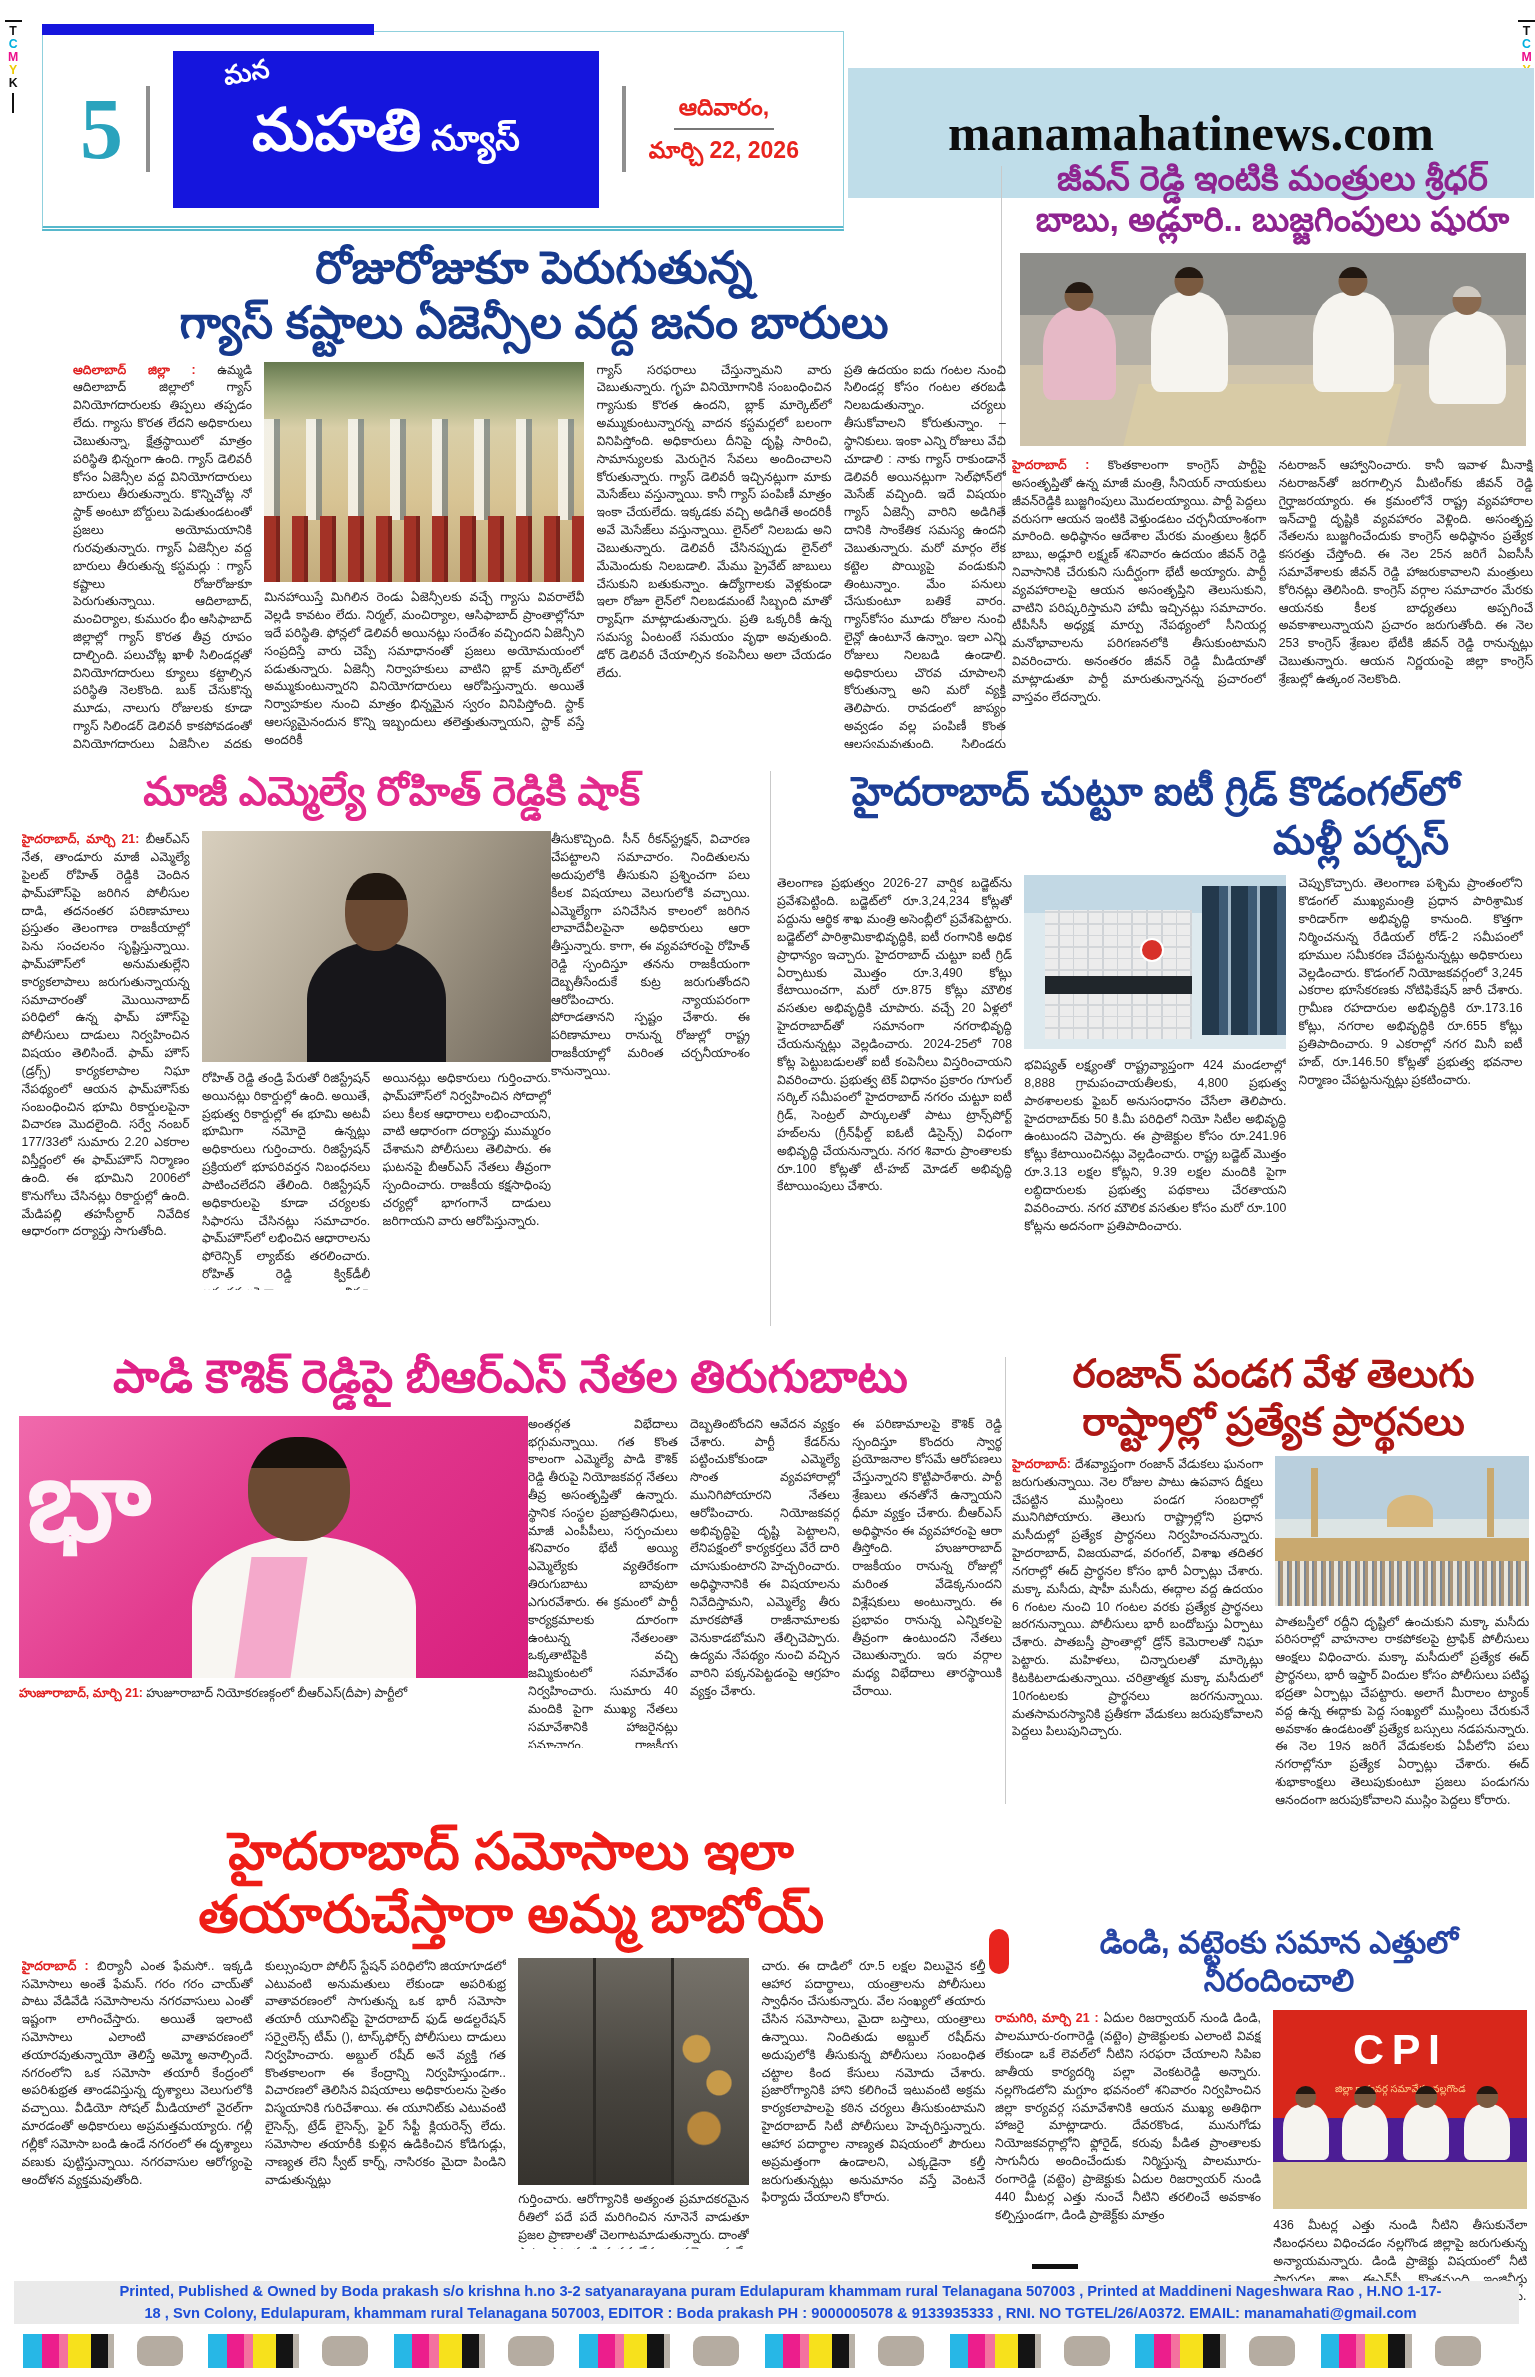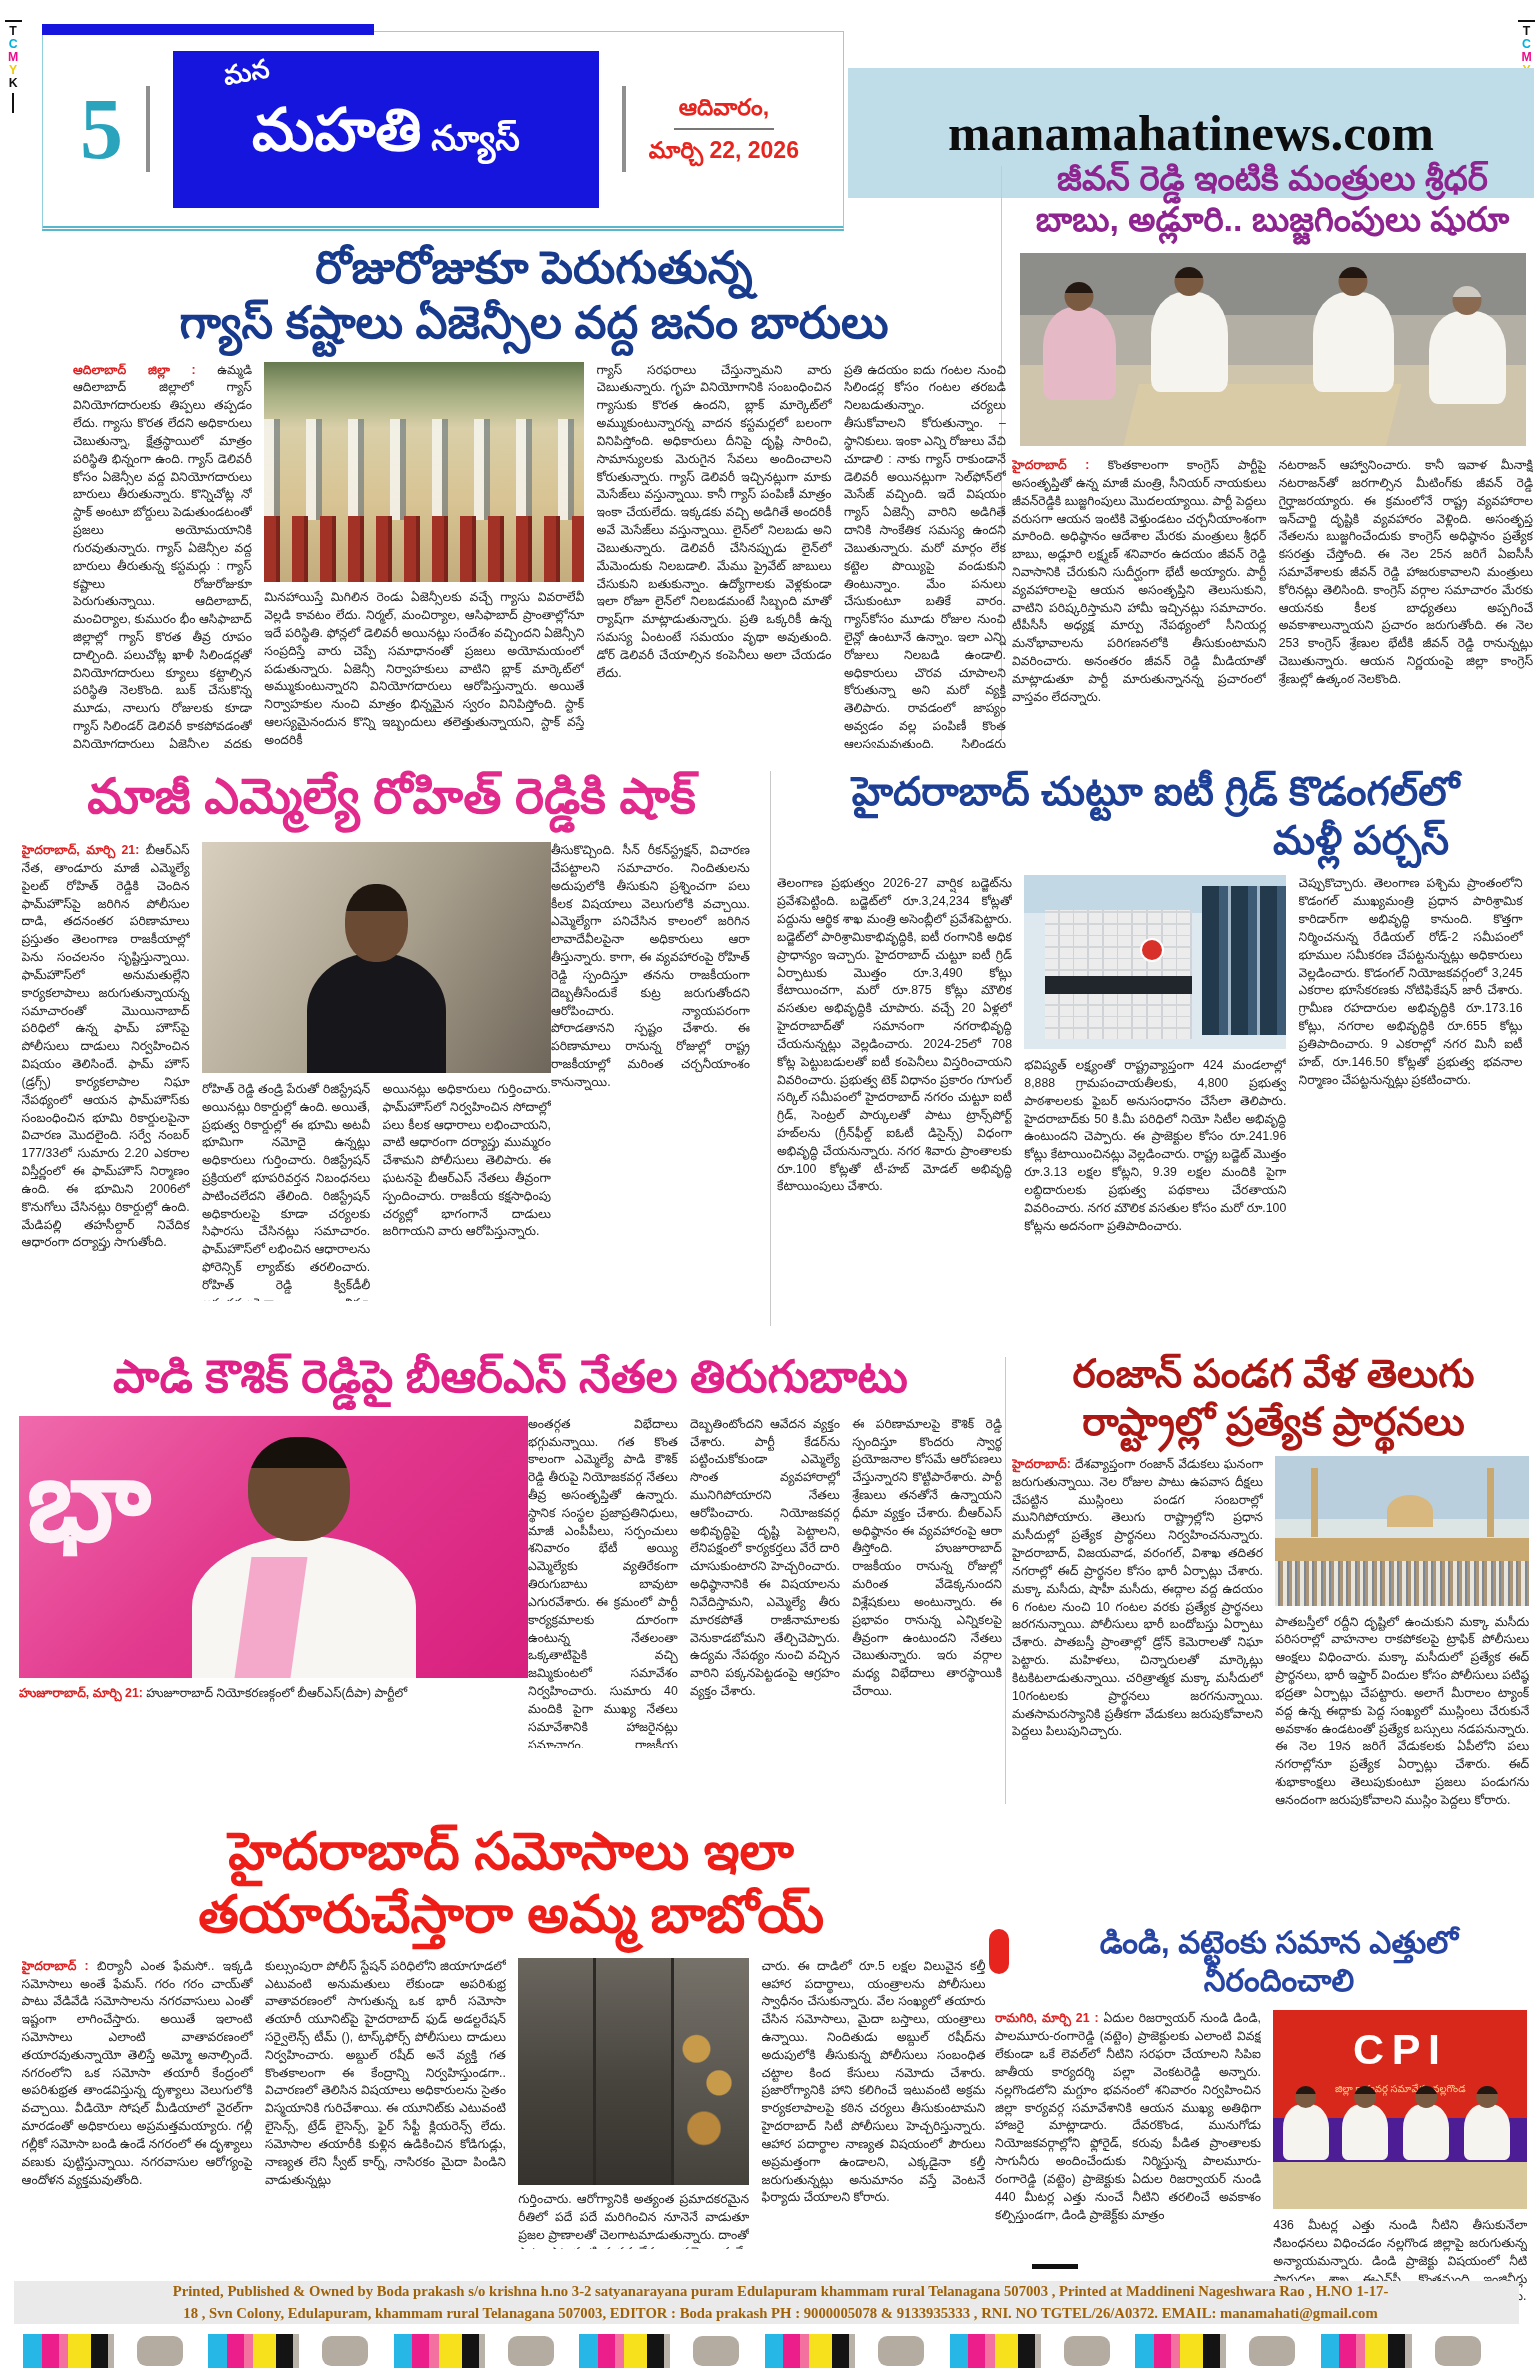--- a/index.html
+++ b/index.html
@@ -91,22 +91,22 @@
 
   .cpi-photo{background:#4c1d95;}
   .cpi-banner{inset:0 0 auto 0;height:54%;background:#d8271b;color:#fff;text-align:center;}
   .cpi-banner .cpi-word{font-weight:bold;font-size:43px;letter-spacing:7.7px;margin-top:7.7px;}
   .cpi-banner .cpi-sub{font-size:10px;color:#ffd28a;margin-top:1.5px;}
   .cpi-table{inset:auto 0 0 0;height:24%;background:#d9c89a;}
 
   
   .footer-box{position:absolute;left:14px;top:2281px;width:1505px;height:43px;background:#eaeaea;
               display:flex;flex-direction:column;justify-content:center;align-items:center;}
-  .footer-box div{font-family:Liberation Serif, serif;font-weight:bold;
-                  font-size:14.7px;color:#a16207;line-height:1.45;white-space:nowrap;margin-left:28px;}
+  .footer-box div{font-family:Liberation Sans, sans-serif;font-weight:bold;
+                  font-size:14.7px;color:#1d4ed8;line-height:1.45;white-space:nowrap;margin-left:28px;}
   .colorbar{position:absolute;left:23px;top:2334px;width:1488px;height:34px;display:flex;align-items:center;overflow:hidden;}
   .dash{position:absolute;background:#111;}
 </style>
 </head>
 <body>
 
 <div class="sheet">
 
   <div class="edge" style="left:4.6px;top:20px;">
     <div class="tick"></div>
@@ -185,21 +185,21 @@
           <div class="head" style="background:linear-gradient(#cfcac2 38%,#8a6a50 38%);"></div>
         </div>
     </div>
     <div class="cols" style="height:262px;">
       <div class="col" style="flex:1;"><span class="lede">హైదరాబాద్ :</span> <span>కొంతకాలంగా కాంగ్రెస్ పార్టీపై అసంతృప్తితో ఉన్న మాజీ మంత్రి, సీనియర్ నాయకులు జీవన్‌రెడ్డికి బుజ్జగింపులు మొదలయ్యాయి. పార్టీ పెద్దలు వరుసగా ఆయన ఇంటికి వెళ్తుండటం చర్చనీయాంశంగా మారింది. అధిష్ఠానం ఆదేశాల మేరకు మంత్రులు శ్రీధర్ బాబు, అడ్లూరి లక్ష్మణ్ శనివారం ఉదయం జీవన్ రెడ్డి నివాసానికి చేరుకుని సుదీర్ఘంగా భేటీ అయ్యారు. పార్టీ వ్యవహారాలపై ఆయన అసంతృప్తిని తెలుసుకుని, వాటిని పరిష్కరిస్తామని హామీ ఇచ్చినట్లు సమాచారం. టీపీసీసీ అధ్యక్ష మార్పు నేపథ్యంలో సీనియర్ల మనోభావాలను పరిగణనలోకి తీసుకుంటామని వివరించారు. అనంతరం జీవన్ రెడ్డి మీడియాతో మాట్లాడుతూ పార్టీ మారుతున్నానన్న ప్రచారంలో వాస్తవం లేదన్నారు.</span></div>
       <div class="col" style="flex:1;">నటరాజన్ ఆహ్వానించారు. కానీ ఇవాళ మీనాక్షి నటరాజన్‌తో జరగాల్సిన మీటింగ్‌కు జీవన్ రెడ్డి గైర్హాజరయ్యారు. ఈ క్రమంలోనే రాష్ట్ర వ్యవహారాల ఇన్‌చార్జి దృష్టికి వ్యవహారం వెళ్లింది. అసంతృప్త నేతలను బుజ్జగించేందుకు కాంగ్రెస్ అధిష్ఠానం ప్రత్యేక కసరత్తు చేస్తోంది. ఈ నెల 25న జరిగే ఏఐసీసీ సమావేశాలకు జీవన్ రెడ్డి హాజరుకావాలని మంత్రులు కోరినట్లు తెలిసింది. కాంగ్రెస్ వర్గాల సమాచారం మేరకు ఆయనకు కీలక బాధ్యతలు అప్పగించే అవకాశాలున్నాయని ప్రచారం జరుగుతోంది. ఈ నెల 253 కాంగ్రెస్ శ్రేణుల భేటీకి జీవన్ రెడ్డి రానున్నట్లు చెబుతున్నారు. ఆయన నిర్ణయంపై జిల్లా కాంగ్రెస్ శ్రేణుల్లో ఉత్కంఠ నెలకొంది.</div>
     </div>
   </div>
 
   <div class="article" style="left:21.6px;top:767px;width:740px;">
-    <div class="hl" style="font-size:49px;color:#e22a8c;">మాజీ ఎమ్మెల్యే రోహిత్ రెడ్డికి షాక్</div>
+    <div class="hl" style="font-size:40px;color:#e22a8c;">మాజీ ఎమ్మెల్యే రోహిత్ రెడ్డికి షాక్</div>
     <div class="cols" style="height:463px;margin-top:15.4px;">
       <div class="col" style="width:168px;flex:none;"><span class="lede">హైదరాబాద్, మార్చి 21:</span> <span>బీఆర్ఎస్ నేత, తాండూరు మాజీ ఎమ్మెల్యే పైలట్ రోహిత్ రెడ్డికి చెందిన ఫామ్‌హౌస్‌పై జరిగిన పోలీసుల దాడి, తదనంతర పరిణామాలు ప్రస్తుతం తెలంగాణ రాజకీయాల్లో పెను సంచలనం సృష్టిస్తున్నాయి. ఫామ్‌హౌస్‌లో అనుమతుల్లేని కార్యకలాపాలు జరుగుతున్నాయన్న సమాచారంతో మొయినాబాద్ పరిధిలో ఉన్న ఫామ్ హౌస్‌పై పోలీసులు దాడులు నిర్వహించిన విషయం తెలిసిందే. ఫామ్ హౌస్ (డ్రగ్స్) కార్యకలాపాల నిఘా నేపథ్యంలో ఆయన ఫామ్‌హౌస్‌కు సంబంధించిన భూమి రికార్డులపైనా విచారణ మొదలైంది. సర్వే నంబర్ 177/33లో సుమారు 2.20 ఎకరాల విస్తీర్ణంలో ఈ ఫామ్‌హౌస్ నిర్మాణం ఉంది. ఈ భూమిని 2006లో కొనుగోలు చేసినట్లు రికార్డుల్లో ఉంది. మేడిపల్లి తహసీల్దార్ నివేదిక ఆధారంగా దర్యాప్తు సాగుతోంది.</span></div>
       <div style="width:349px;flex:none;margin-left:12.3px;">
         <div class="photo rohith-photo" style="width:349px;height:231px;margin-bottom:7.7px;">
           <div class="ph rohith-torso"></div>
           <div class="ph rohith-head"></div>
         </div>
         <div style="display:flex;">
           <div class="col" style="flex:1;height:220px;">రోహిత్ రెడ్డి తండ్రి పేరుతో రిజిస్ట్రేషన్ అయినట్లు రికార్డుల్లో ఉంది. అయితే, ప్రభుత్వ రికార్డుల్లో ఈ భూమి అటవీ భూమిగా నమోదై ఉన్నట్లు అధికారులు గుర్తించారు. రిజిస్ట్రేషన్ ప్రక్రియలో భూపరివర్తన నిబంధనలు పాటించలేదని తేలింది. రిజిస్ట్రేషన్ అధికారులపై కూడా చర్యలకు సిఫారసు చేసినట్లు సమాచారం. ఫామ్‌హౌస్‌లో లభించిన ఆధారాలను ఫోరెన్సిక్ ల్యాబ్‌కు తరలించారు. రోహిత్ రెడ్డి క్విక్‌డీలీ అనుచరులపైనా నిఘా కొనసాగుతోంది.</div>
           <div class="col" style="flex:1;height:220px;">అయినట్లు అధికారులు గుర్తించారు. ఫామ్‌హౌస్‌లో నిర్వహించిన సోదాల్లో పలు కీలక ఆధారాలు లభించాయని, వాటి ఆధారంగా దర్యాప్తు ముమ్మరం చేశామని పోలీసులు తెలిపారు. ఈ ఘటనపై బీఆర్ఎస్ నేతలు తీవ్రంగా స్పందించారు. రాజకీయ కక్షసాధింపు చర్యల్లో భాగంగానే దాడులు జరిగాయని వారు ఆరోపిస్తున్నారు.</div>

